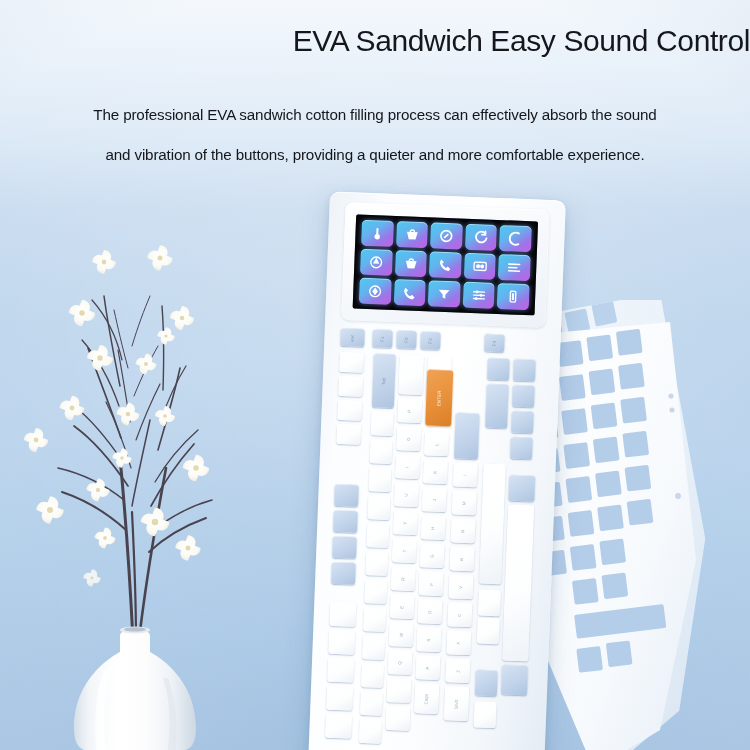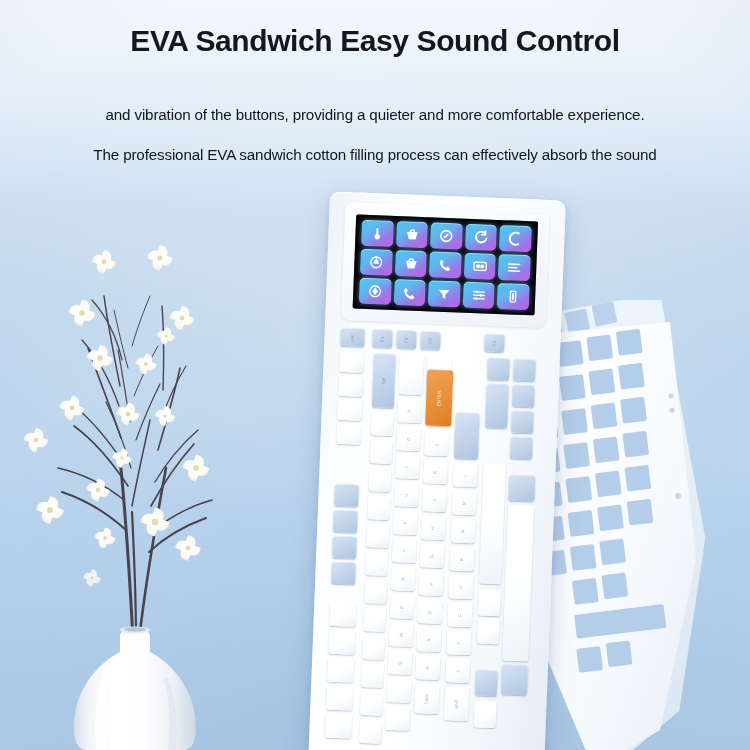--- a/index.html
+++ b/index.html
@@ -27,22 +27,22 @@
   #vignette{
     position:absolute; inset:0;
     background:radial-gradient(115% 80% at 48% 42%, rgba(255,255,255,.22) 0%, rgba(255,255,255,0) 55%, rgba(120,155,195,.28) 100%);
     pointer-events:none;
   }
 
   
   #header{ position:absolute; top:0; left:0; right:0; height:185px; z-index:20; }
   #title{
     position:absolute; top:24px; left:0; right:0;
-    text-align:center;
-    font-size:30px; font-weight:bold; letter-spacing:-.4px;
+    text-align:right;
+    font-size:30px; font-weight:normal; letter-spacing:-.4px;
     color:#16171c;
   }
   #sub{
     position:absolute; top:95px; left:0; right:0;
     text-align:center;
     color:#14161b;
     font-size:15.2px;
     line-height:40px;
     letter-spacing:-.15px;
   }
@@ -616,16 +616,16 @@
     <div class="k kw" style="left:164px; top:420px; width:22px; height:26px;"></div>
     <div class="k kw" style="left:164px; top:504px; width:22px; height:26px;"></div>
   </div>
 </div>
 
 <div id="vignette"></div>
 
 <div id="header">
   <div id="title">EVA Sandwich Easy Sound Control</div>
   <div id="sub">
+    <span>The professional EVA sandwich cotton filling process can effectively absorb the sound</span>
     <span>and vibration of the buttons, providing a quieter and more comfortable experience.</span>
-    <span>The professional EVA sandwich cotton filling process can effectively absorb the sound</span>
   </div>
 </div>
 
 </body></html>

